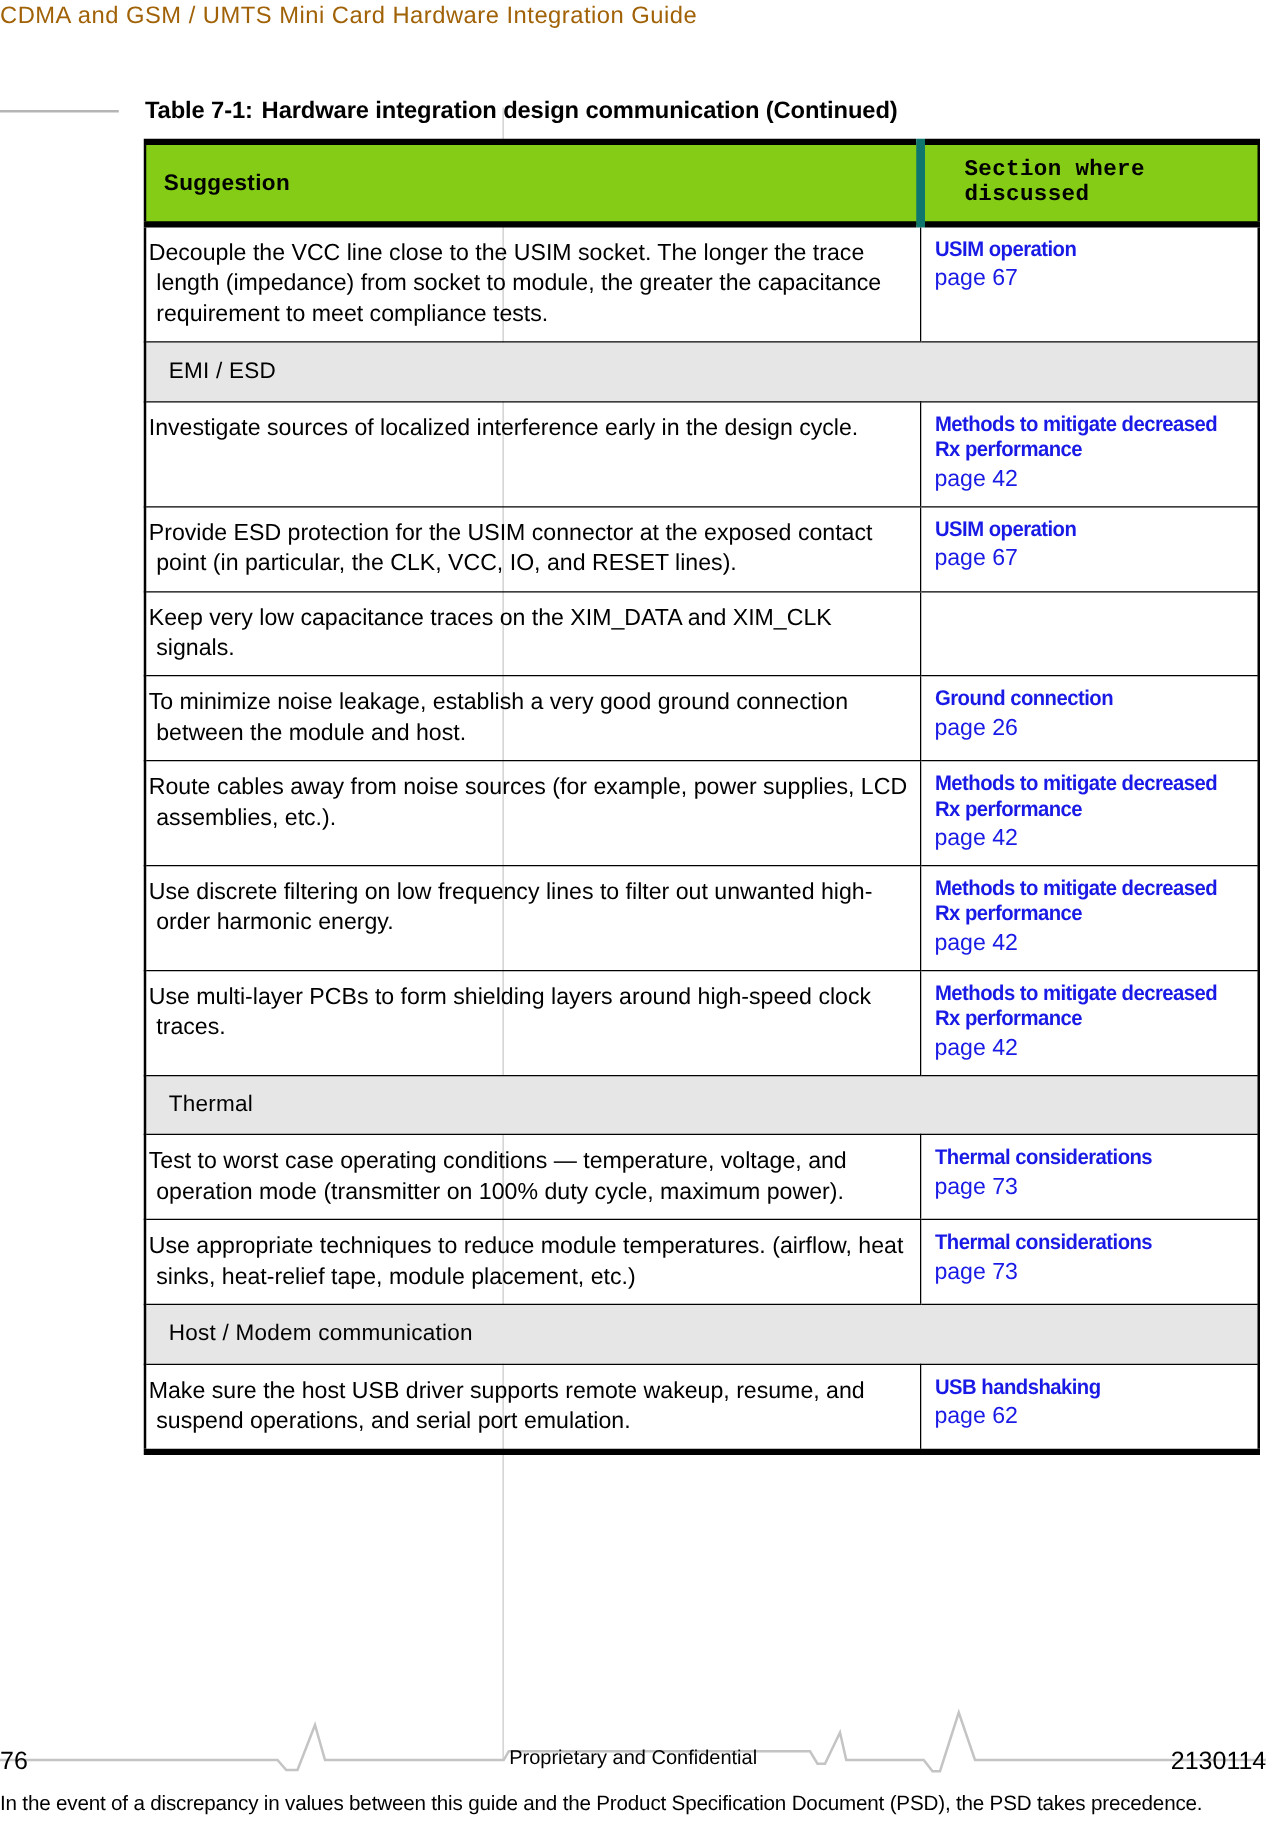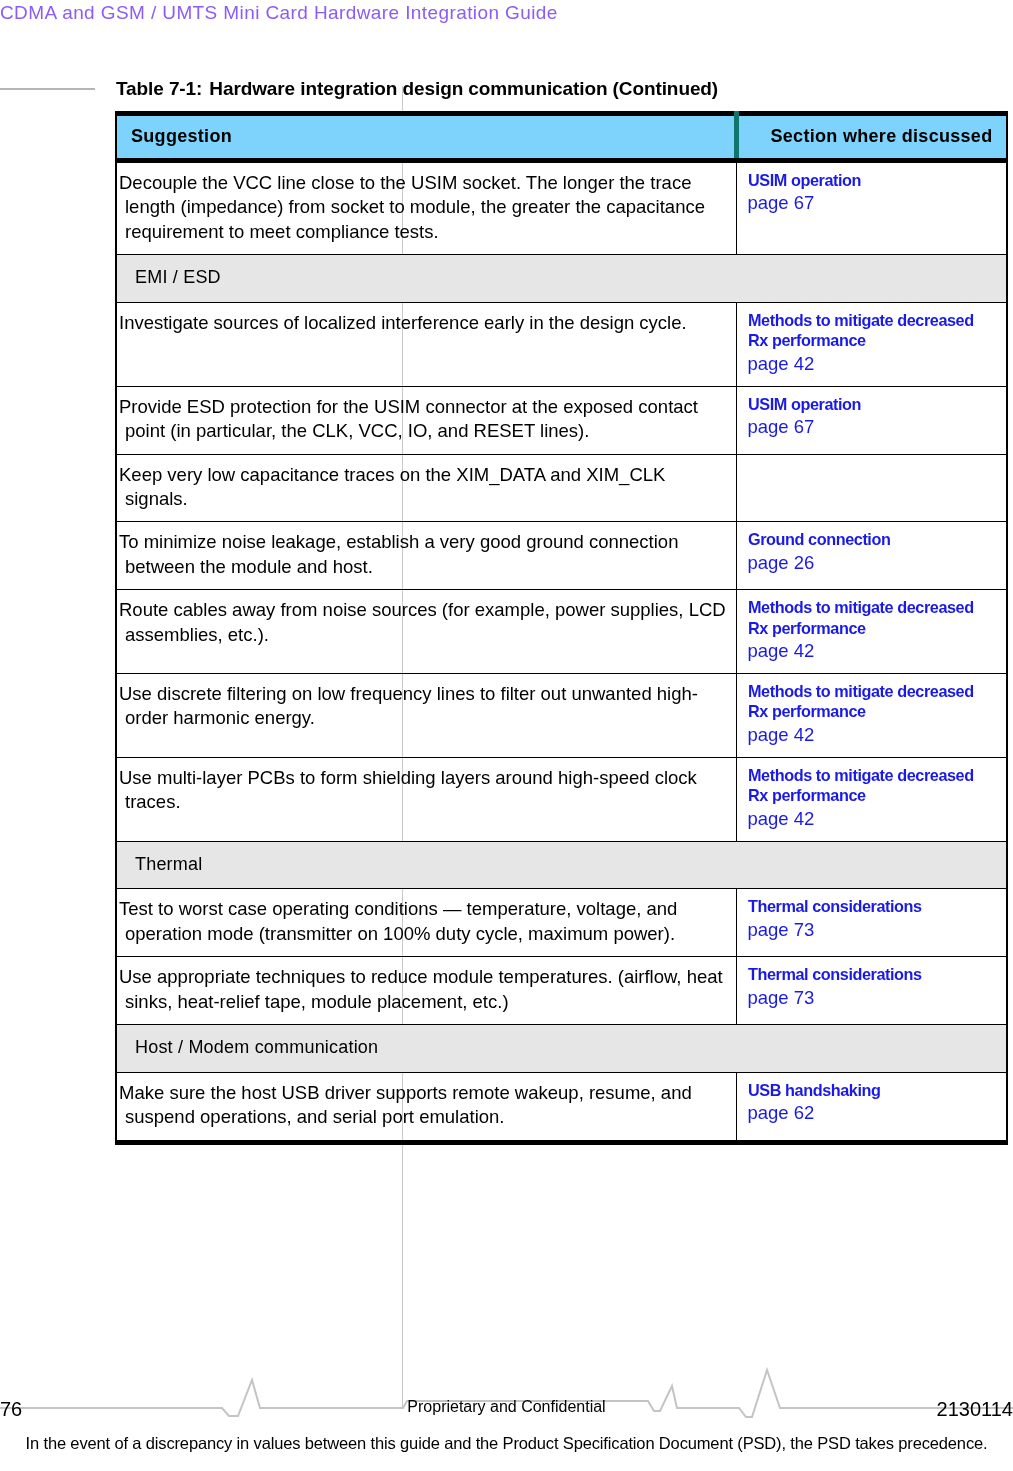--- a/index.html
+++ b/index.html
@@ -16,21 +16,21 @@
     overflow: hidden;
   }
 
   
   .running-header {
     position: absolute;
     left: 0px;
     top: 2px;
     font-size: 19px;
     letter-spacing: 0.4px;
-    color: #8b5cf6;
+    color: #a16207;
     white-space: nowrap;
   }
 
   
   .margin-rule {
     position: absolute;
     left: 0px;
     top: 88px;
     width: 95px;
     height: 2px;
@@ -69,32 +69,33 @@
     table-layout: fixed;
     border-top: 5px solid #000;
     border-bottom: 5px solid #000;
     border-left: 2px solid #000;
     border-right: 2px solid #000;
   }
   .doc-table col.c-sugg { width: 620px; }
   .doc-table col.c-sect { width: 271px; }
 
   .doc-table th {
-    background: #7dd3fc;
+    background: #84cc16;
     text-align: left;
     font-size: 18px;
     font-weight: bold;
     letter-spacing: 0.3px;
     padding: 10px 0 11px 14px;
     border-bottom: 5px solid #000;
     vertical-align: middle;
   }
   .doc-table th.th-sect {
-    border-left: 5px solid #0f766e;
+    border-left: 7px solid #0f766e;
     padding-left: 32px;
+    font-family: Liberation Mono, monospace;
   }
 
   .doc-table td {
     vertical-align: top;
     border-bottom: 1px solid #000;
     font-size: 18.5px;
     line-height: 1.32;
   }
   .doc-table tr:last-child td { border-bottom: none; }
 
@@ -175,21 +176,21 @@
     position: absolute;
     right: 0px;
     top: 0px;
     font-size: 20px;
   }
   .footer-note {
     position: absolute;
     left: 0;
     right: 0;
     top: 1434px;
-    text-align: center;
+    text-align: left;
     font-size: 16.5px;
     letter-spacing: -0.15px;
   }
 </style>
 </head>
 <body>
 
 <div class="running-header">CDMA and GSM / UMTS Mini Card Hardware Integration Guide</div>
 
 <div class="margin-rule"></div>

